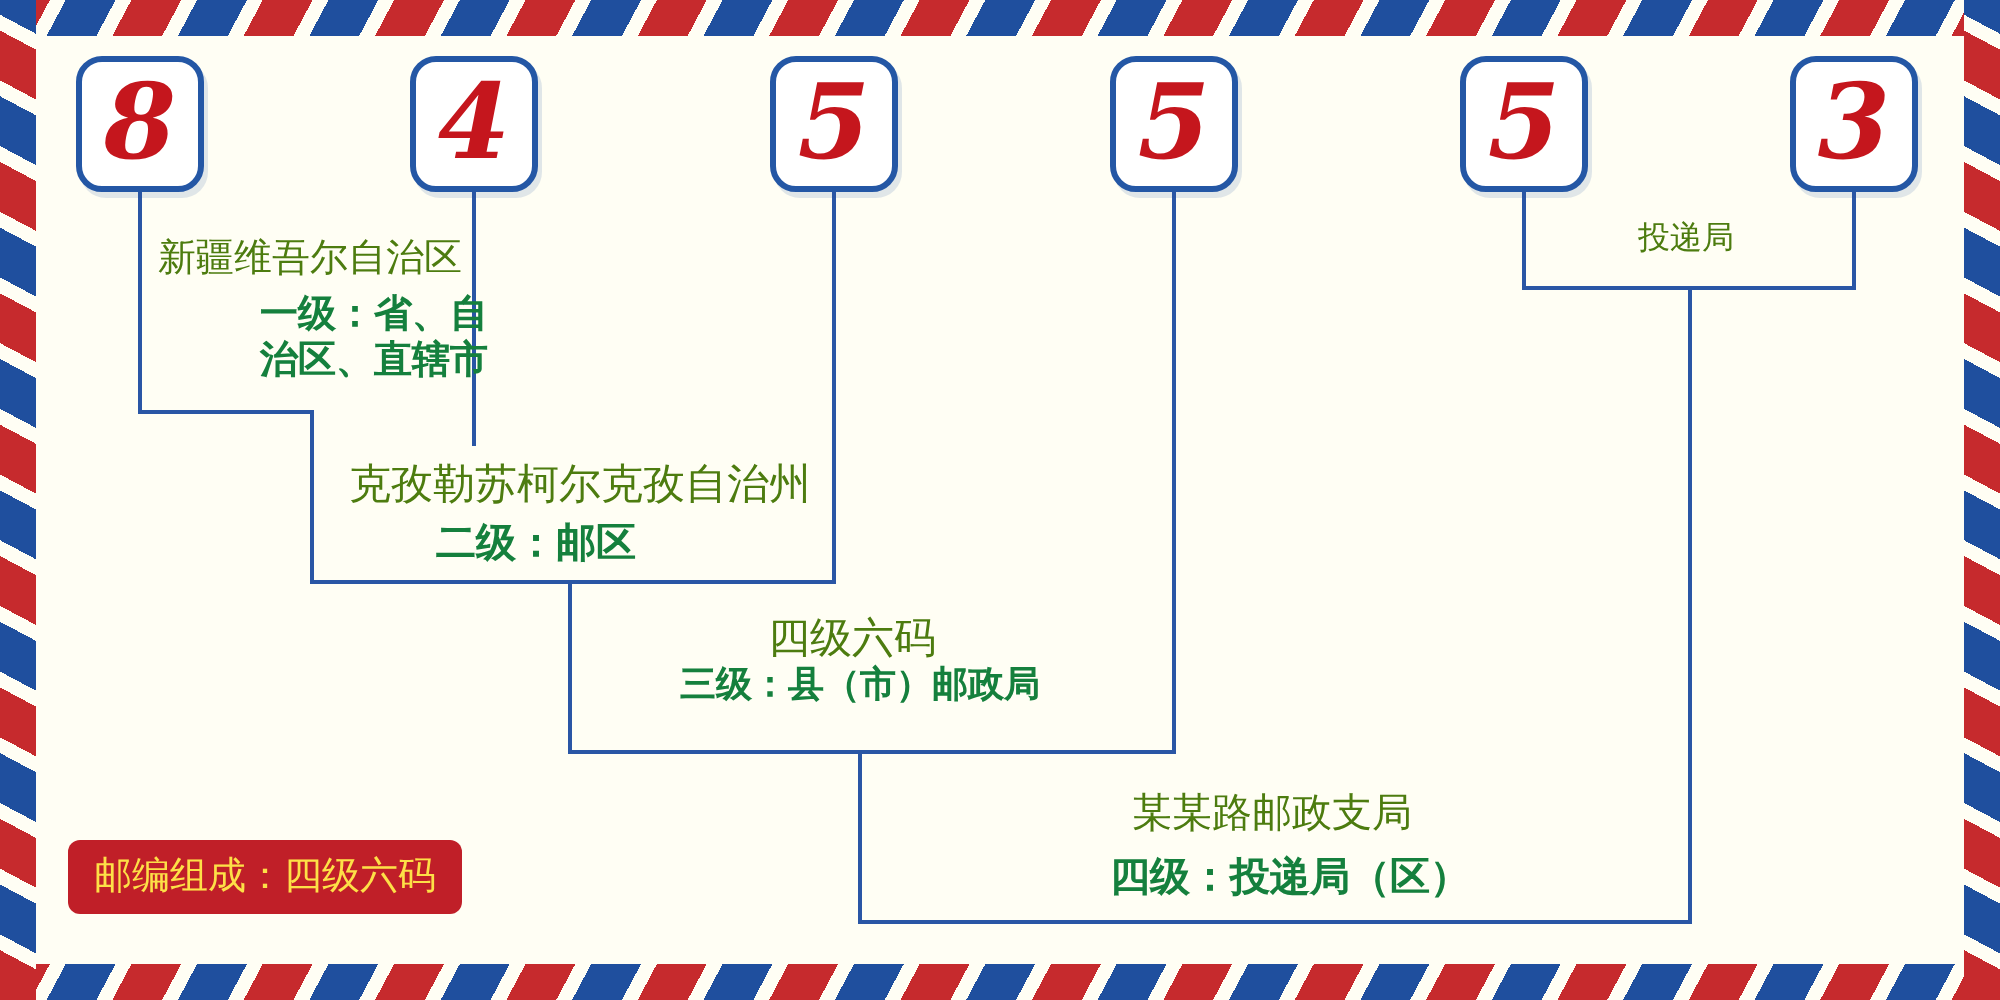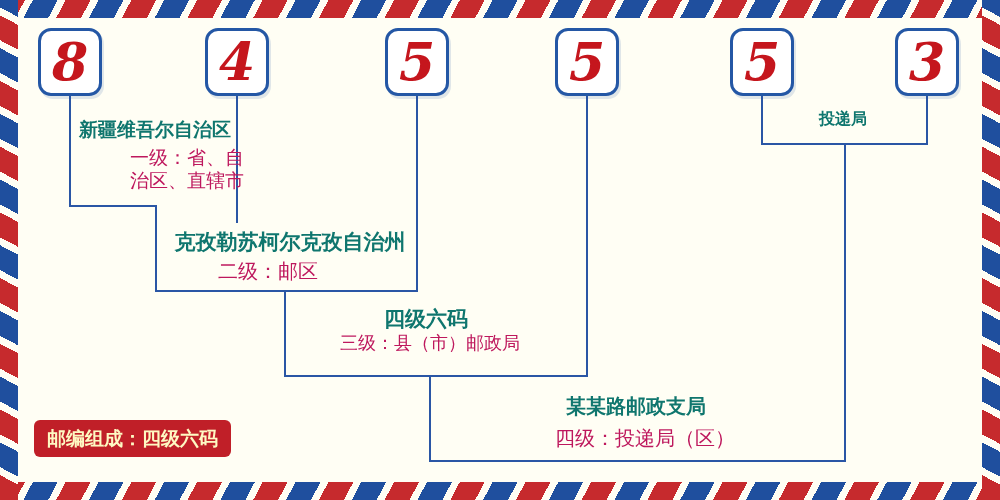--- a/index.html
+++ b/index.html
@@ -22,25 +22,25 @@
     border:3px solid #2457a5; border-radius:13px; display:flex; align-items:center; justify-content:center;
     box-shadow:2px 3px 0 rgba(36,87,165,0.14); z-index:2; }
   .digit { font-family:"DejaVu Serif","Liberation Serif",serif; font-weight:bold; font-style:italic;
     font-size:52px; color:#c5161d; line-height:1; }
 
   
   .line { position:absolute; background:#2a56a5; z-index:0; }
 
   
   .lbl { position:absolute; text-align:center; line-height:1.25; z-index:2; }
-  .name { color:#0f766e; font-weight:bold; }
-  .desc { color:#be185d; font-weight:normal; }
+  .name { color:#4d7c0f; font-weight:normal; }
+  .desc { color:#15803d; font-weight:bold; }
 
-  .footer-badge { position:absolute; left:34px; top:420px; background:#c01f28; color:#fef9c3;
-    font-weight:bold; font-size:19px; line-height:1; padding:9px 13px; border-radius:6px; z-index:2;text-align:right; }
+  .footer-badge { position:absolute; left:34px; top:420px; background:#c01f28; color:#fde047;
+    font-weight:normal; font-size:19px; line-height:1; padding:9px 13px; border-radius:6px; z-index:2;text-align:right; }
 </style>
 </head>
 <body>
 
 <div class="page">
 
   <div class="stripe stripe-h stripe-top"></div>
   <div class="stripe stripe-h stripe-bottom"></div>
   <div class="stripe stripe-v stripe-left"></div>
   <div class="stripe stripe-v stripe-right"></div>

